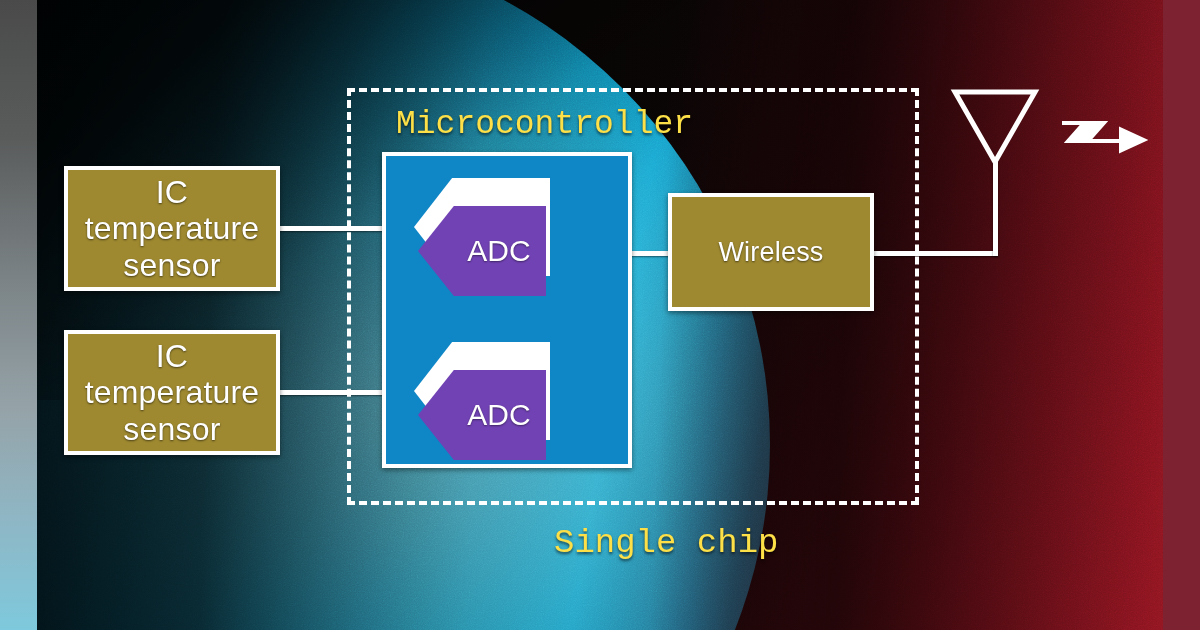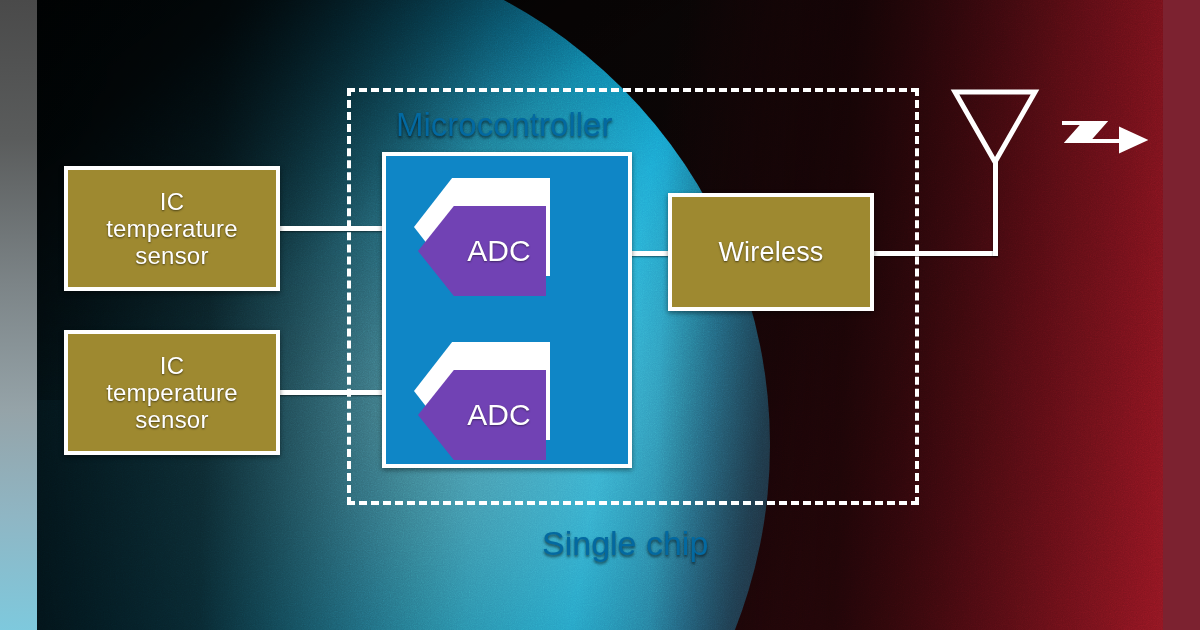--- a/index.html
+++ b/index.html
@@ -133,21 +133,21 @@
     justify-content: center;
     text-align: center;
     color: #ffffff;
     line-height: 1.13;
     text-shadow: 0 1px 2px rgba(0,0,0,0.55);
     box-shadow: 0 2px 5px rgba(0,0,0,0.45);
   }
   .box-gold { background: #9e8930; }
   .box-mcu  { background: #0f86c6; }
 
-  .sensor-label { font-size: 24px; letter-spacing: 0.2px; }
+  .sensor-label { font-size: 32px; letter-spacing: 0.2px; }
   .tx-label     { font-size: 27px; letter-spacing: 0.2px; }
 
   .adc {
     position: absolute;
     background: #7142b4;
     color: #ffffff;
     font-size: 30px;
     display: flex;
     align-items: center;
     justify-content: center;
@@ -172,26 +172,27 @@
   }
 
   .wire {
     position: absolute;
     background: #ffffff;
     box-shadow: 0 1px 2px rgba(0,0,0,0.5);
   }
 
   .caption {
     position: absolute;
-    color: #0369a1;
+    color: #fde047;
     text-shadow: 0 2px 3px rgba(0,0,0,0.6);
     white-space: nowrap;
+    font-family: Liberation Mono, monospace;
   }
   .mcu-caption    { font-size: 33px; }
-  .chip-caption   { font-size: 34px; }
+  .chip-caption   { font-size: 34px; margin-left: 12px; }
 
   svg.ant { position: absolute; overflow: visible; }
 </style>
 </head>
 <body>
 
 <div id="stage">
 
   <div class="bg-base"></div>
   <div class="bg-cyan-sphere"></div>

